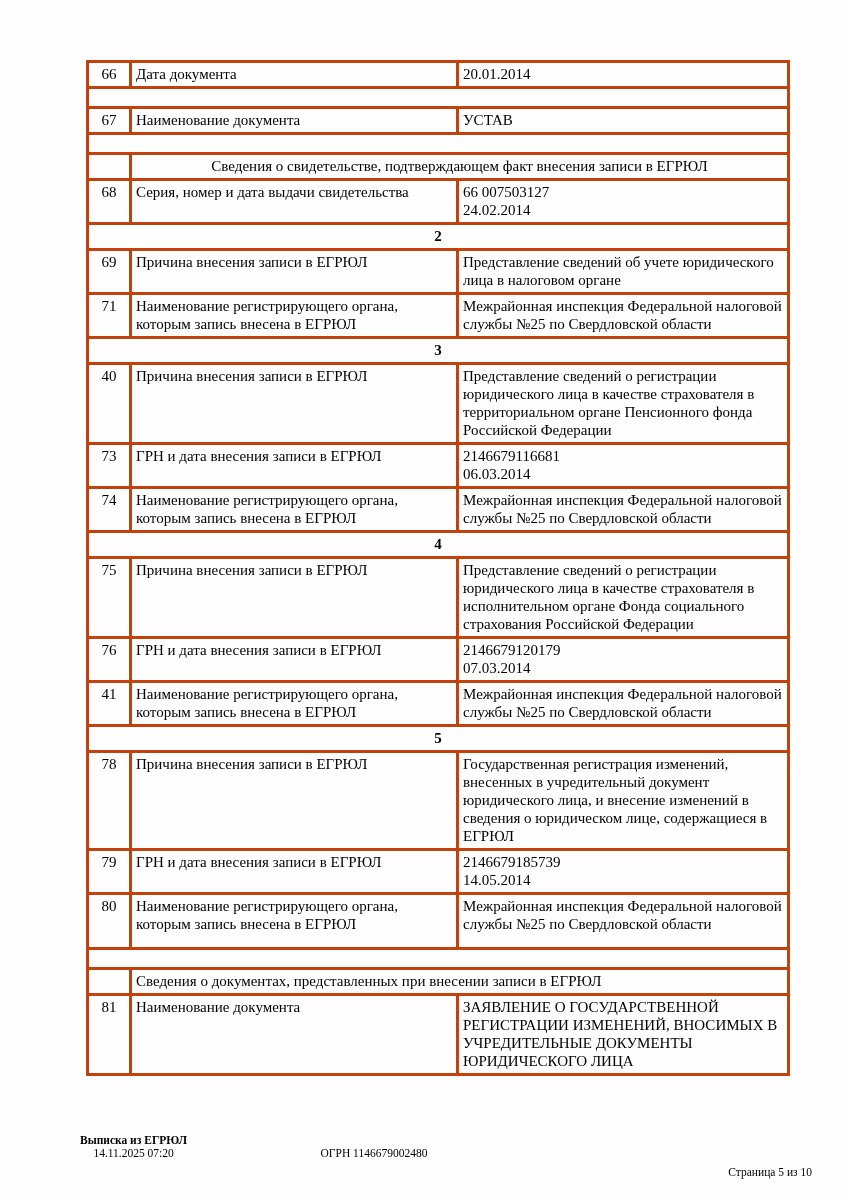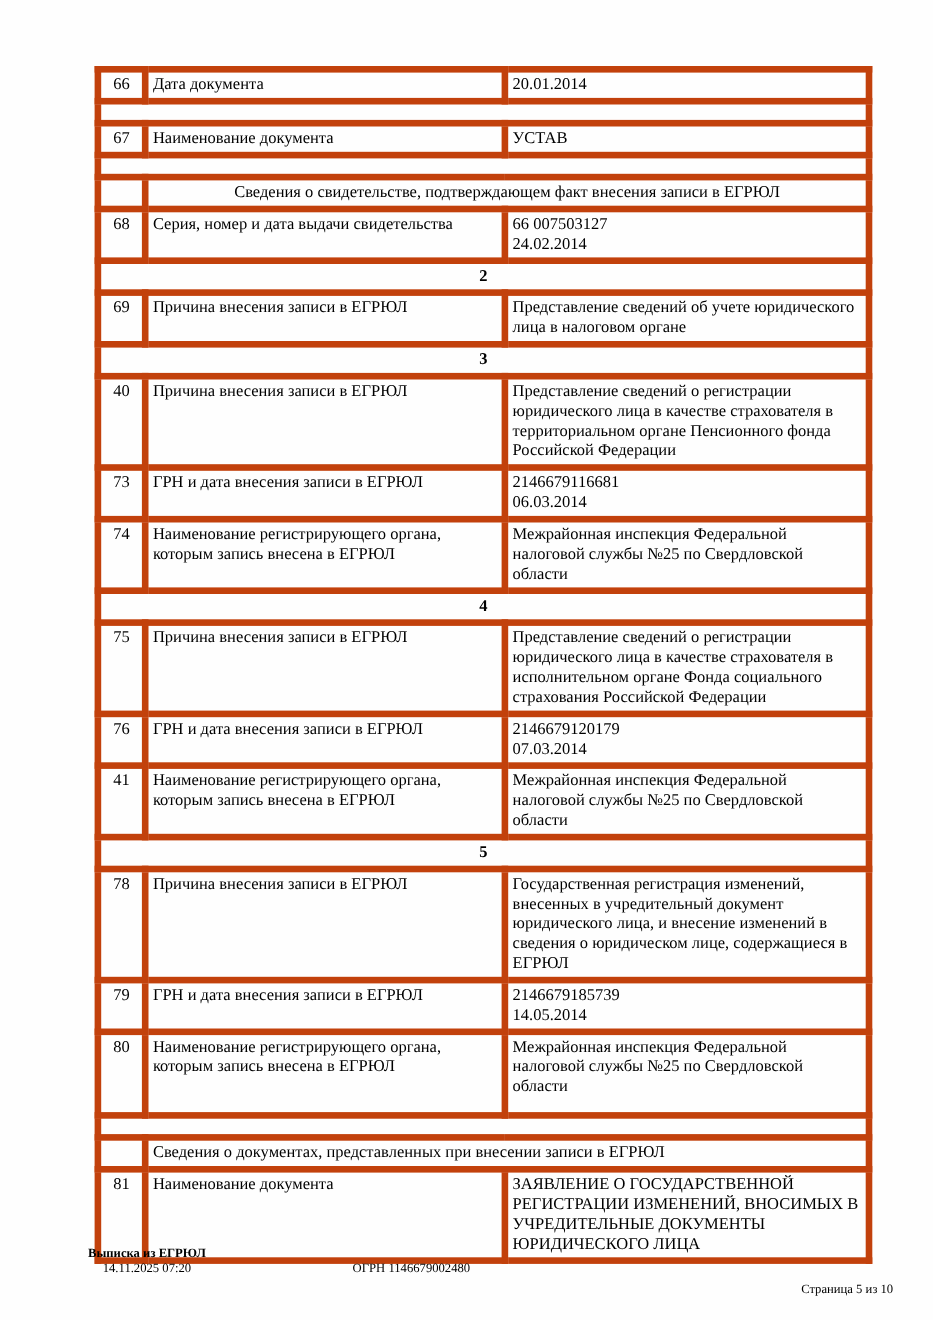--- a/index.html
+++ b/index.html
@@ -19,21 +19,21 @@
     background: #fefefe;
   }
   table.doc-table {
     position: absolute;
     left: 86px; top: 60px;
     width: 701px;
     border-collapse: collapse;
     table-layout: fixed;
   }
   table.doc-table td {
-    border: 6px solid #c2410c;
+    border: 3px solid #c2410c;
     vertical-align: top;
     font-size: 15px;
     line-height: 18px;
     padding: 2px 4px 3px 4px;
     overflow: hidden;
   }
   td.num-cell {
     text-align: center;
     padding-left: 1px; padding-right: 1px;
   }
@@ -117,20 +117,27 @@
           <td class="group-cell" colspan="3">2</td>
         </tr>
         <tr>
           <td class="num-cell">69</td>
           <td class="label-cell">Причина внесения записи в ЕГРЮЛ</td>
           <td class="value-cell">
             <div>Представление сведений об учете юридического лица в налоговом органе</div>
           </td>
         </tr>
         <tr>
+          <td class="num-cell">71</td>
+          <td class="label-cell">Наименование регистрирующего органа, которым запись внесена в ЕГРЮЛ</td>
+          <td class="value-cell">
+            <div>Межрайонная инспекция Федеральной налоговой службы №25 по Свердловской области</div>
+          </td>
+        </tr>
+        <tr>
           <td class="group-cell" colspan="3">3</td>
         </tr>
         <tr>
           <td class="num-cell">40</td>
           <td class="label-cell">Причина внесения записи в ЕГРЮЛ</td>
           <td class="value-cell">
             <div>Представление сведений о регистрации юридического лица в качестве страхователя в территориальном органе Пенсионного фонда Российской Федерации</div>
           </td>
         </tr>
         <tr>

